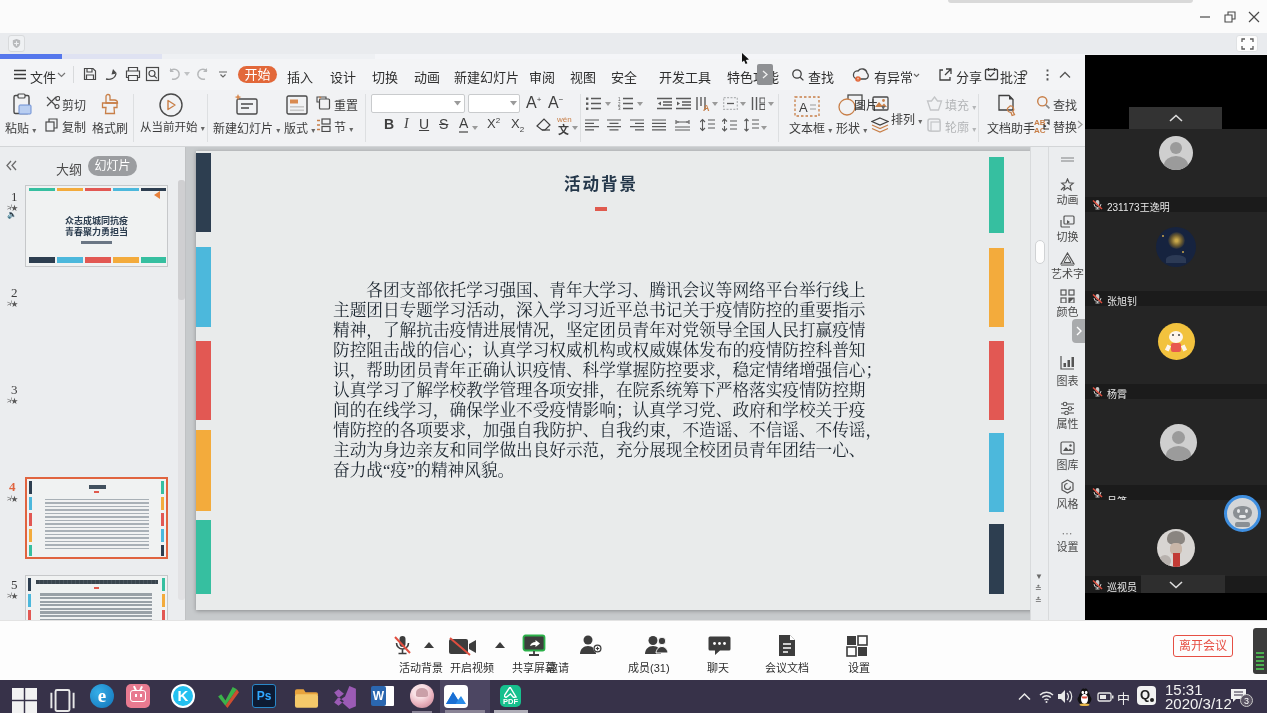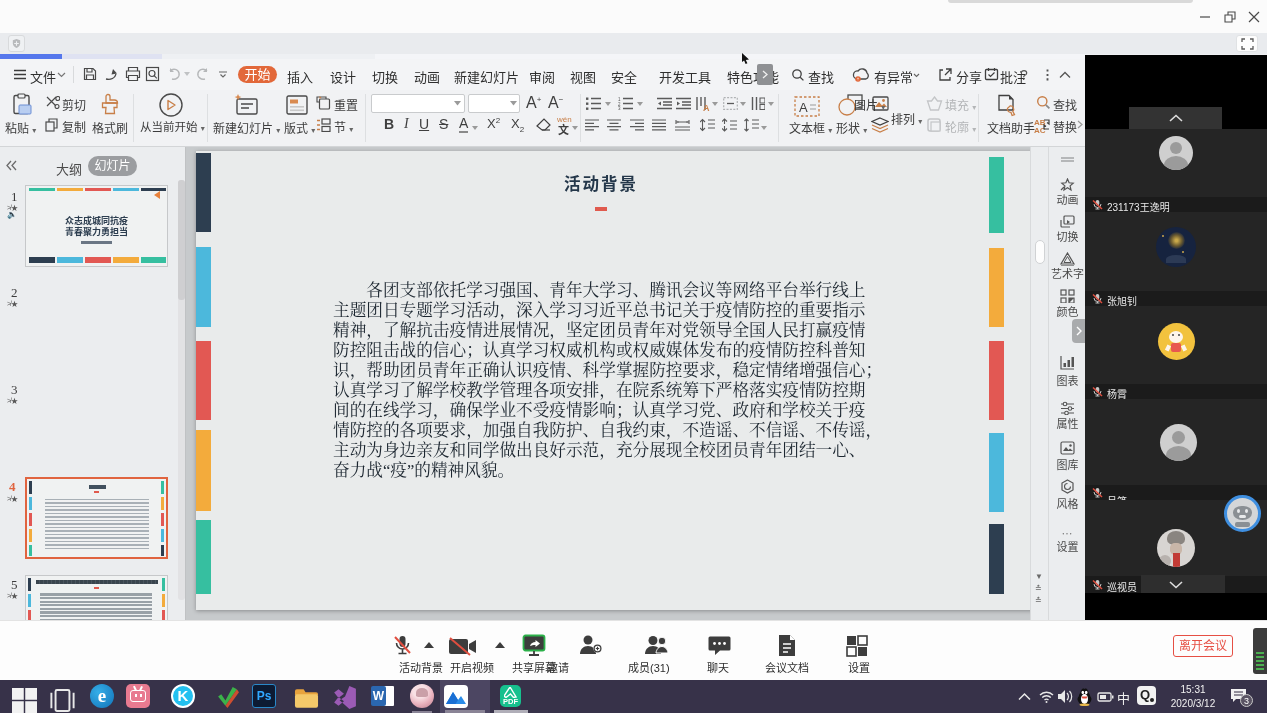--- a/index.html
+++ b/index.html
@@ -783,20 +783,20 @@
     <svg class="abs" style="left:1097px;top:11px" width="17" height="12" viewBox="0 0 17 12">
         <rect x="1" y="2" width="13" height="8" rx="1.5" fill="none" stroke="#e8e8e8" stroke-width="1.3"></rect>
         <rect x="15" y="4.5" width="1.5" height="3" fill="#e8e8e8"></rect>
         <rect x="3" y="4" width="6" height="4" fill="#e8e8e8"></rect>
       </svg>
     <div class="abs" style="left:1117px;top:8px;font-size:13px;color:#f0f0f0;">中</div>
     <div class="abs" style="left:1137px;top:6px;width:19px;height:19px;background:#f2f2f2;border-radius:4px;">
       <div class="abs" style="left:3px;top:1px;font-size:13px;font-weight:bold;color:#222;">Q</div>
       <div class="abs" style="left:13px;top:12px;width:4px;height:4px;background:#222;border-radius:50%;"></div>
     </div>
-    <div class="abs" style="left:1165px;top:3px;width:56px;text-align:center;font-size:10px;color:#f2f2f2;line-height:14px;">15:31<br>2020/3/12</div>
+    <div class="abs" style="left:1165px;top:3px;width:56px;font-size:15px;color:#f2f2f2;line-height:14px;">15:31<br>2020/3/12</div>
     <svg class="abs" style="left:1230px;top:8px" width="17" height="15" viewBox="0 0 17 15">
         <path d="M1 1h15v10H6l-3 3v-3H1z" fill="#f2f2f2"></path>
         <path d="M4 4h9M4 7h9" stroke="#322b42" stroke-width="1.1"></path>
       </svg>
     <div class="abs" style="left:1240px;top:14px;width:13px;height:13px;background:#5a5464;border:1px solid #c8c8c8;border-radius:50%;color:#fff;font-size:9px;text-align:center;line-height:12px;">3</div>
   </div>
 </div>
 
 </body></html>

